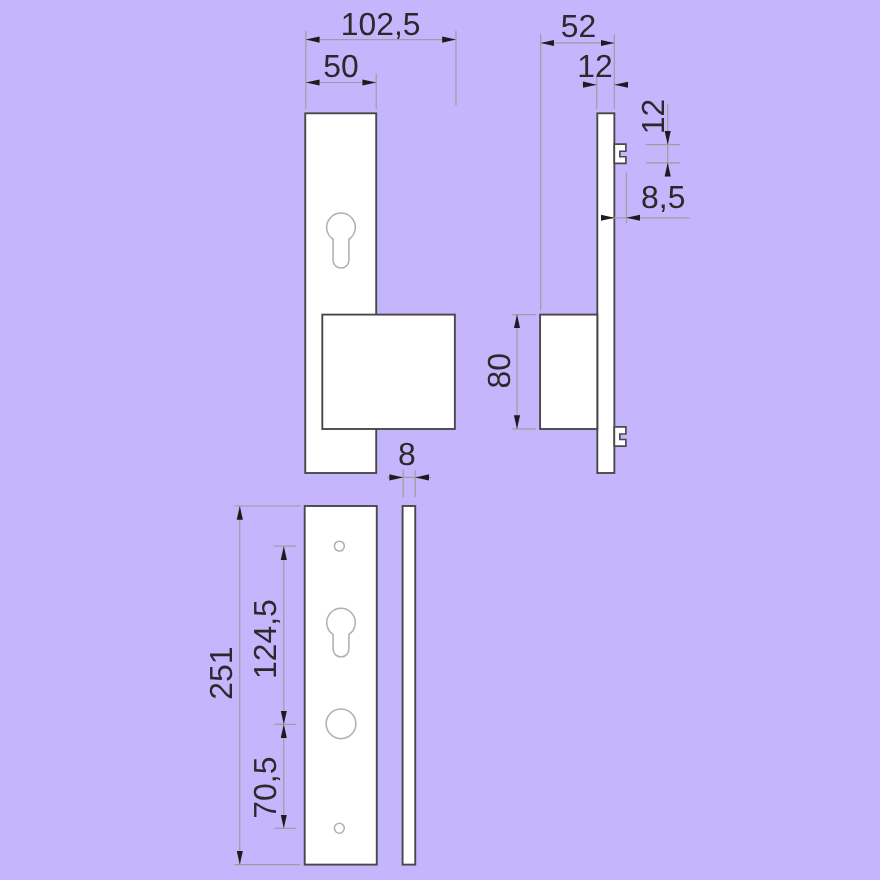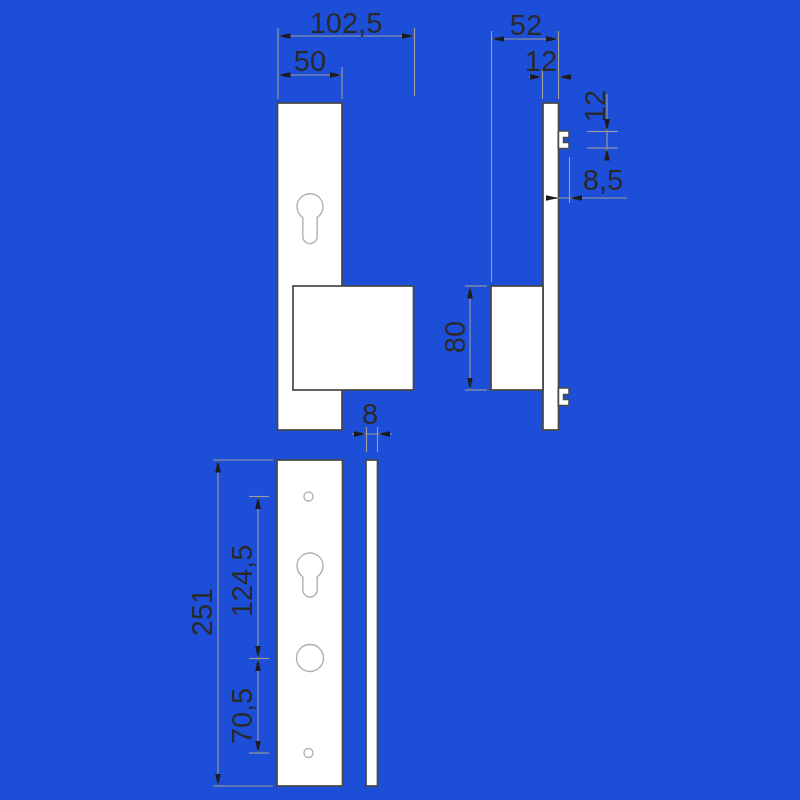--- a/index.html
+++ b/index.html
@@ -1,16 +1,16 @@
 <!DOCTYPE html>
 <html><head>
 <meta charset="utf-8">
 <style>
   html, body { margin: 0; padding: 0; background: #ffffff; }
-  .stage { position: relative; width: 800px; height: 800px; background: #1d4ed8; overflow: hidden; }
+  .stage { position: relative; width: 800px; height: 800px; background: #c4b5fd; overflow: hidden; }
   svg { display: block; }
   .outline { fill: #ffffff; stroke: #474747; stroke-width: 1.7; }
   .clip    { fill: #ffffff; stroke: #4a4a4a; stroke-width: 1.5; }
   .hole    { fill: #ffffff; stroke: #b0b0b0; stroke-width: 1.4; }
   .dim     { stroke: #9e9e9e; stroke-width: 1.1; fill: none; }
   .dimtext { fill: #2a2a2a; font-family: "Liberation Sans", "DejaVu Sans", sans-serif;
              font-size: 29px; text-anchor: middle; }
 </style>
 </head>
 <body>

